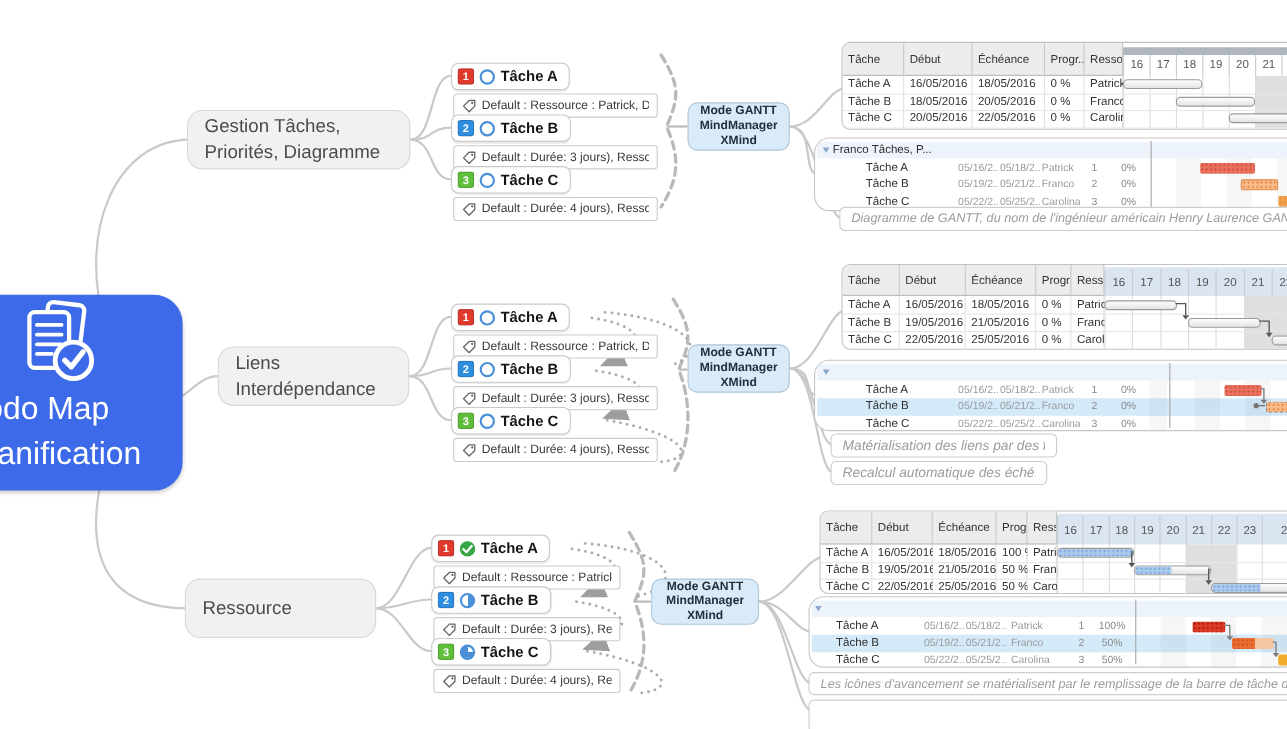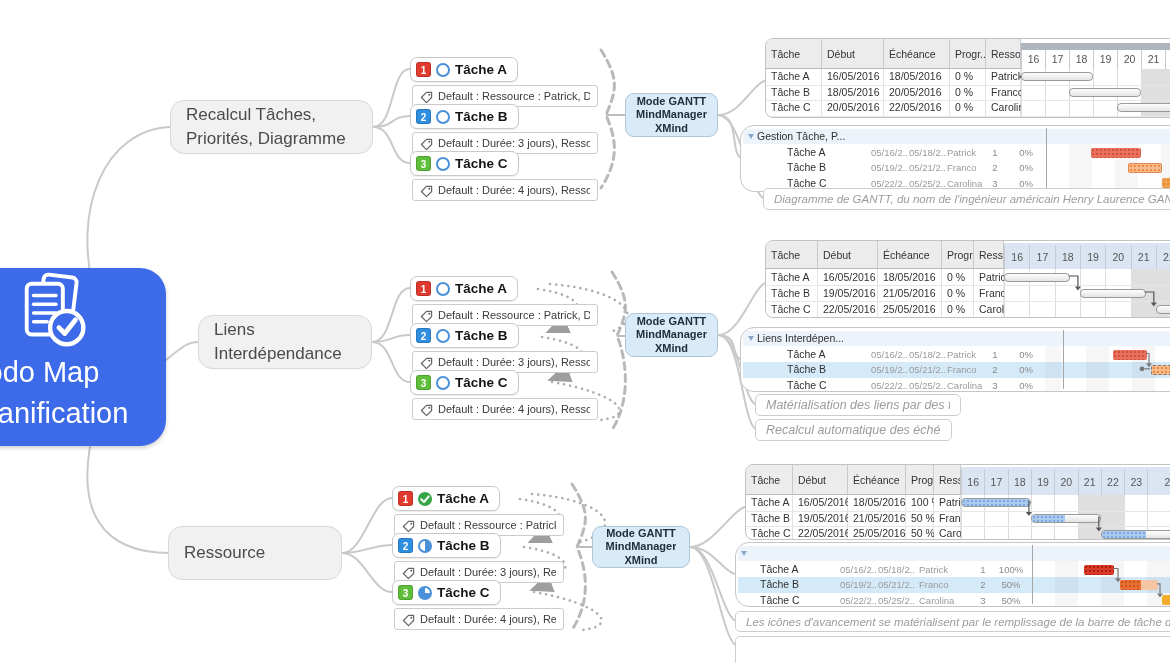--- a/index.html
+++ b/index.html
@@ -82,21 +82,21 @@
           <line x1="22" y1="33" x2="45" y2="33" stroke="#fff" stroke-width="3.5" stroke-linecap="round"></line>
           <line x1="22" y1="42" x2="45" y2="42" stroke="#fff" stroke-width="3.5" stroke-linecap="round"></line>
           <line x1="22" y1="51" x2="36" y2="51" stroke="#fff" stroke-width="3.5" stroke-linecap="round"></line>
           <circle cx="56" cy="57" r="17" fill="#3C6AE8" stroke="#fff" stroke-width="4.5"></circle>
           <path d="M48,57 L54,63 L65,49" fill="none" stroke="#fff" stroke-width="5" stroke-linecap="round" stroke-linejoin="round"></path>
         </svg></div>
       <div class="nowrap" style="position: absolute; left: 34px; top: 84px; width: 200px; font-size: 29px; line-height: 41px; color: rgb(255, 255, 255); font-weight: 500;">Todo Map</div>
       <div class="nowrap" style="position: absolute; left: 34px; top: 125px; width: 200px; font-size: 29px; line-height: 41px; color: rgb(255, 255, 255); font-weight: 500;">Planification</div>
     </div>
     <div style="position: absolute; left: 170px; top: 100px; width: 203px; height: 54px; background: rgb(241, 241, 241); border: 1px solid rgb(216, 216, 216); border-radius: 14px; z-index: 3; display: flex; flex-direction: column; justify-content: center; padding: 2px 15px;">
-      <div class="nowrap" style="position: static; font-size: 17px; line-height: 24px; color: rgb(75, 75, 75); font-weight: 500;">Recalcul Tâches,</div>
+      <div class="nowrap" style="position: static; font-size: 17px; line-height: 24px; color: rgb(75, 75, 75); font-weight: 500;">Gestion Tâches,</div>
       <div class="nowrap" style="position: static; font-size: 17px; line-height: 24px; color: rgb(75, 75, 75); font-weight: 500;">Priorités, Diagramme</div>
     </div>
     <div style="position: absolute; left: 410px; top: 57px; height: 25px; z-index: 3; display: inline-flex; align-items: center; gap: 5px; padding: 0px 10px 0px 5px; background: rgb(255, 255, 255); border: 1px solid rgb(201, 201, 201); border-radius: 7px; box-shadow: rgba(0, 0, 0, 0.08) 0px 1px 1px;">
       <div class="nowrap" style="position: static; width: 15px; height: 15px; border-radius: 3px; flex: 0 0 auto; background: rgb(224, 57, 46); color: rgb(255, 255, 255); font-size: 10px; font-weight: 700; line-height: 15px; text-align: center; border: 1px solid rgba(0, 0, 0, 0.15);">1</div>
       <div style="position: static; width: 14px; height: 14px; border-radius: 50%; flex: 0 0 auto; border: 2px solid rgb(74, 144, 217); background: rgb(255, 255, 255);"></div>
       <div class="nowrap" style="position: static; font-size: 13.5px; font-weight: 700; color: rgb(21, 21, 21);">Tâche A</div>
     </div>
     <div style="position: absolute; left: 412px; top: 85px; width: 186px; height: 22px; z-index: 3; display: flex; align-items: center; gap: 5px; padding: 0px 7px; background: rgb(255, 255, 255); border: 1px solid rgb(203, 203, 203); border-radius: 3px;">
       <div style="position: static; width: 13px; height: 13px; flex: 0 0 auto;"><svg width="13" height="13" viewBox="0 0 14 14">
           <path d="M1.5,7 L7,1.5 L12.5,1.5 L12.5,7 L7,12.5 Z" fill="#fff" stroke="#666" stroke-width="1.3" stroke-linejoin="round"></path>
@@ -186,21 +186,21 @@
         <div class="nowrap" style="position: absolute; left: 184px; top: 0px; width: 36px; height: 15.5px; line-height: 15.5px; font-size: 10.5px; color: rgb(51, 51, 51); padding-left: 5px;">0 %</div>
         <div class="nowrap" style="position: absolute; left: 220px; top: 0px; width: 35px; height: 15.5px; line-height: 15.5px; font-size: 10.5px; color: rgb(51, 51, 51); padding-left: 5px;">Carolina</div>
       </div>
       <div style="position: absolute; left: 255px; top: 33.25px; width: 72px; height: 9px; background: linear-gradient(rgb(253, 253, 253), rgb(228, 228, 228)); border: 1px solid rgb(154, 154, 154); border-radius: 4px;"></div>
       <div style="position: absolute; left: 303px; top: 48.75px; width: 72px; height: 9px; background: linear-gradient(rgb(253, 253, 253), rgb(228, 228, 228)); border: 1px solid rgb(154, 154, 154); border-radius: 4px;"></div>
       <div style="position: absolute; left: 351px; top: 64.25px; width: 72px; height: 9px; background: linear-gradient(rgb(253, 253, 253), rgb(228, 228, 228)); border: 1px solid rgb(154, 154, 154); border-radius: 4px;"></div>
     </div>
     <div style="position: absolute; left: 740px; top: 125px; width: 500px; height: 67px; z-index: 2; background: rgb(255, 255, 255); border: 1px solid rgb(198, 198, 198); border-radius: 14px; overflow: hidden;">
       <div style="position: absolute; left: 2px; top: 3px; width: 494px; height: 15px; background: rgb(237, 243, 250);"></div>
       <div style="position: absolute; left: 7px; top: 8px; width: 0px; height: 0px; border-left: 3.5px solid transparent; border-right: 3.5px solid transparent; border-top: 5px solid rgb(138, 166, 200);"></div>
-      <div class="nowrap" style="position: absolute; left: 16px; top: 3px; width: 220px; height: 15px; line-height: 15px; font-size: 10.5px; color: rgb(47, 47, 47);">Gestion Tâche, P...</div>
+      <div class="nowrap" style="position: absolute; left: 16px; top: 3px; width: 220px; height: 15px; line-height: 15px; font-size: 10.5px; color: rgb(47, 47, 47);">Franco Tâches, P...</div>
       <div style="position: absolute; left: 328px; top: 18px; width: 23px; height: 49.9px; background: rgba(0, 0, 0, 0.035);"></div>
       <div style="position: absolute; left: 374px; top: 18px; width: 23px; height: 49.9px; background: rgba(0, 0, 0, 0.035);"></div>
       <div style="position: absolute; left: 420px; top: 18px; width: 23px; height: 49.9px; background: rgba(0, 0, 0, 0.035);"></div>
       <div style="position: absolute; left: 304px; top: 18px; width: 0px; height: 49.9px; background: rgba(0, 0, 0, 0.03);"></div>
       <div style="position: absolute; left: 305px; top: 2px; width: 1px; height: 61px; background: rgb(166, 166, 166);"></div>
       <div class="nowrap" style="position: absolute; left: 46px; top: 19px; width: 80px; height: 15.3px; line-height: 15.3px; font-size: 10.5px; color: rgb(47, 47, 47);">Tâche A</div>
       <div class="nowrap" style="position: absolute; left: 130px; top: 19px; width: 37px; height: 15.3px; line-height: 15.3px; font-size: 9.5px; color: rgb(154, 154, 154);">05/16/2...</div>
       <div class="nowrap" style="position: absolute; left: 168px; top: 19px; width: 37px; height: 15.3px; line-height: 15.3px; font-size: 9.5px; color: rgb(154, 154, 154);">05/18/2...</div>
       <div class="nowrap" style="position: absolute; left: 206px; top: 19px; width: 40px; height: 15.3px; line-height: 15.3px; font-size: 9.5px; color: rgb(154, 154, 154);">Patrick</div>
       <div class="nowrap" style="position: absolute; left: 247px; top: 19px; width: 14px; height: 15.3px; line-height: 15.3px; font-size: 9.5px; color: rgb(138, 138, 138); text-align: center;">1</div>
@@ -322,21 +322,20 @@
         <div class="nowrap" style="position: absolute; left: 176px; top: 0px; width: 32px; height: 16px; line-height: 16px; font-size: 10.5px; color: rgb(51, 51, 51); padding-left: 5px;">0 %</div>
         <div class="nowrap" style="position: absolute; left: 208px; top: 0px; width: 30px; height: 16px; line-height: 16px; font-size: 10.5px; color: rgb(51, 51, 51); padding-left: 5px;">Carolina</div>
       </div>
       <div style="position: absolute; left: 238px; top: 31.5px; width: 65.78px; height: 9px; background: linear-gradient(rgb(253, 253, 253), rgb(228, 228, 228)); border: 1px solid rgb(154, 154, 154); border-radius: 4px;"></div>
       <div style="position: absolute; left: 313.9px; top: 47.5px; width: 65.78px; height: 9px; background: linear-gradient(rgb(253, 253, 253), rgb(228, 228, 228)); border: 1px solid rgb(154, 154, 154); border-radius: 4px;"></div>
       <div style="position: absolute; left: 389.8px; top: 63.5px; width: 101.2px; height: 9px; background: linear-gradient(rgb(253, 253, 253), rgb(228, 228, 228)); border: 1px solid rgb(154, 154, 154); border-radius: 4px;"></div>
     </div>
     <div style="position: absolute; left: 740px; top: 327px; width: 500px; height: 65px; z-index: 2; background: rgb(255, 255, 255); border: 1px solid rgb(198, 198, 198); border-radius: 14px; overflow: hidden;">
       <div style="position: absolute; left: 2px; top: 3px; width: 494px; height: 15px; background: rgb(237, 243, 250);"></div>
       <div style="position: absolute; left: 7px; top: 8px; width: 0px; height: 0px; border-left: 3.5px solid transparent; border-right: 3.5px solid transparent; border-top: 5px solid rgb(138, 166, 200);"></div>
-      <div class="nowrap" style="position: absolute; left: 16px; top: 3px; width: 220px; height: 15px; line-height: 15px; font-size: 10.5px; color: rgb(47, 47, 47);">Liens Interdépen...</div>
       <div style="position: absolute; left: 2px; top: 34.3px; width: 494px; height: 15.3px; background: rgb(213, 234, 249);"></div>
       <div style="position: absolute; left: 345px; top: 18px; width: 23px; height: 49.9px; background: rgba(0, 0, 0, 0.035);"></div>
       <div style="position: absolute; left: 391px; top: 18px; width: 23px; height: 49.9px; background: rgba(0, 0, 0, 0.035);"></div>
       <div style="position: absolute; left: 304px; top: 18px; width: 16px; height: 49.9px; background: rgba(0, 0, 0, 0.03);"></div>
       <div style="position: absolute; left: 322px; top: 2px; width: 1px; height: 59px; background: rgb(166, 166, 166);"></div>
       <div class="nowrap" style="position: absolute; left: 46px; top: 19px; width: 80px; height: 15.3px; line-height: 15.3px; font-size: 10.5px; color: rgb(47, 47, 47);">Tâche A</div>
       <div class="nowrap" style="position: absolute; left: 130px; top: 19px; width: 37px; height: 15.3px; line-height: 15.3px; font-size: 9.5px; color: rgb(154, 154, 154);">05/16/2...</div>
       <div class="nowrap" style="position: absolute; left: 168px; top: 19px; width: 37px; height: 15.3px; line-height: 15.3px; font-size: 9.5px; color: rgb(154, 154, 154);">05/18/2...</div>
       <div class="nowrap" style="position: absolute; left: 206px; top: 19px; width: 40px; height: 15.3px; line-height: 15.3px; font-size: 9.5px; color: rgb(154, 154, 154);">Patrick</div>
       <div class="nowrap" style="position: absolute; left: 247px; top: 19px; width: 14px; height: 15.3px; line-height: 15.3px; font-size: 9.5px; color: rgb(138, 138, 138); text-align: center;">1</div>

